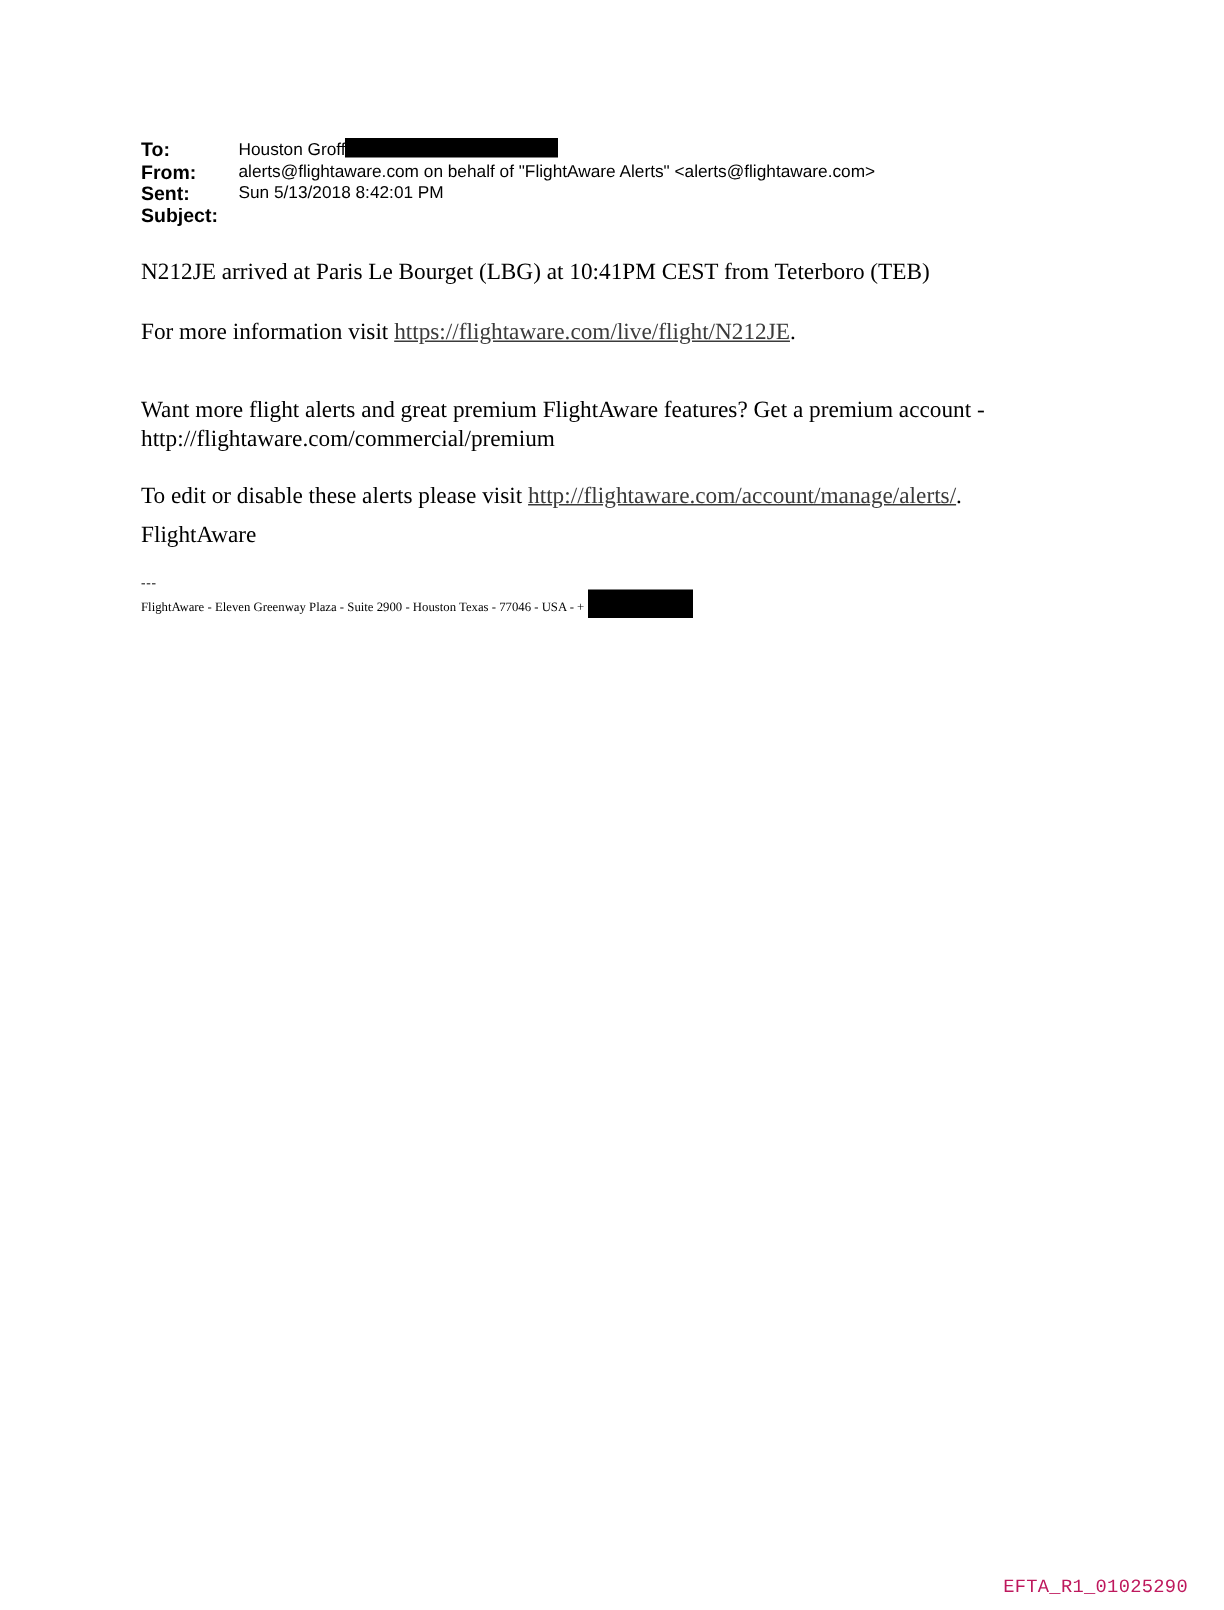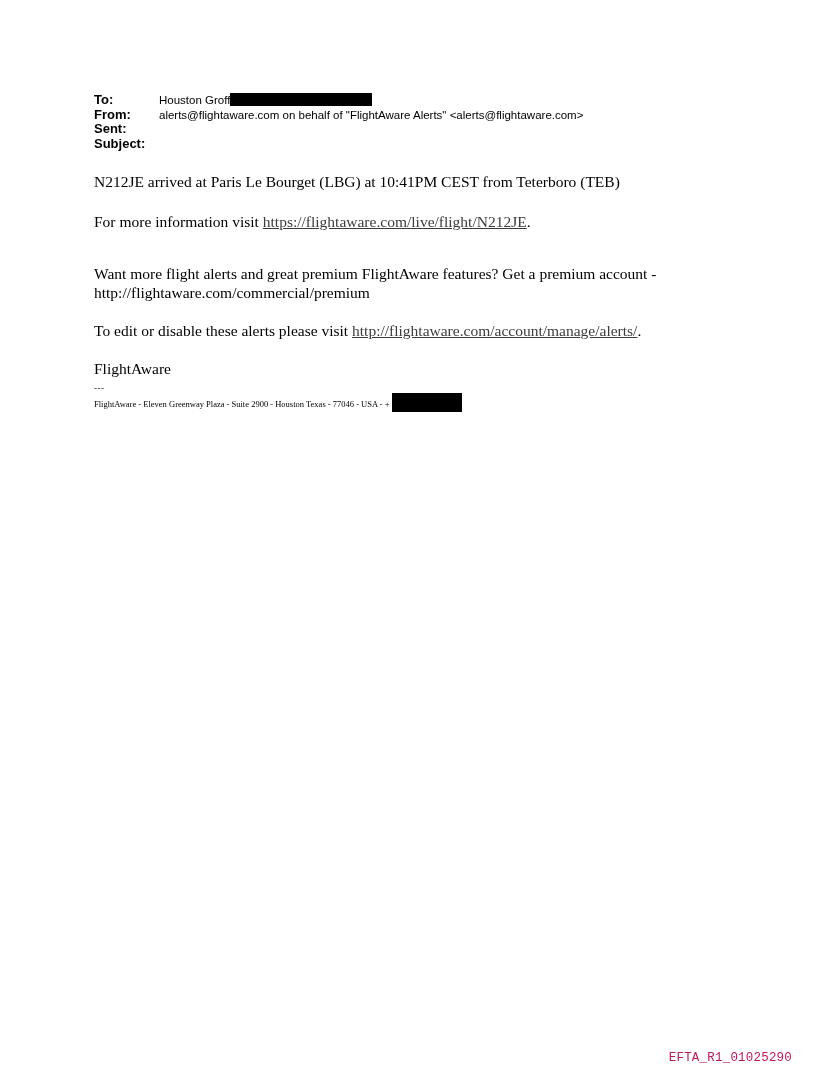--- a/index.html
+++ b/index.html
@@ -72,21 +72,21 @@
     font-size: 15.5px;
     line-height: 19px;
     color: #000;
   }
   .para {
     margin: 0 0 20px 0;
   }
   .para.p-arrival { margin-bottom: 21px; }
   .para.p-moreinfo { margin-bottom: 33px; }
   .para.p-premium { margin-bottom: 19px; width: 585px; }
-  .para.p-edit { margin-bottom: 19px; }
+  .para.p-edit { margin-bottom: 7px; }
   .para.p-sig { margin-bottom: 0; }
 
   a.link {
     color: #3b3b3b;
     text-decoration: underline;
     text-align: center;
   }
 
   
   .footer-block {
@@ -142,20 +142,21 @@
       </div>
     </div>
 
     <div class="hdr-row">
       <div class="hdr-label">From:</div>
       <div class="hdr-value">alerts@flightaware.com on behalf of "FlightAware Alerts" &lt;alerts@flightaware.com&gt;</div>
     </div>
 
     <div class="hdr-row">
       <div class="hdr-label">Sent:</div>
+      <div class="hdr-value">Sun 5/13/2018 8:42:01 PM</div>
     </div>
 
     <div class="hdr-row">
       <div class="hdr-label">Subject:</div>
     </div>
 
   </div>
 
   <div class="body-block">
 

